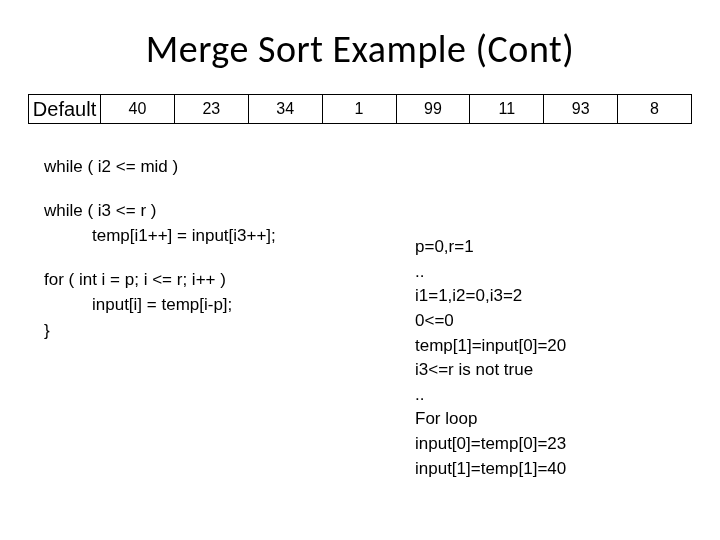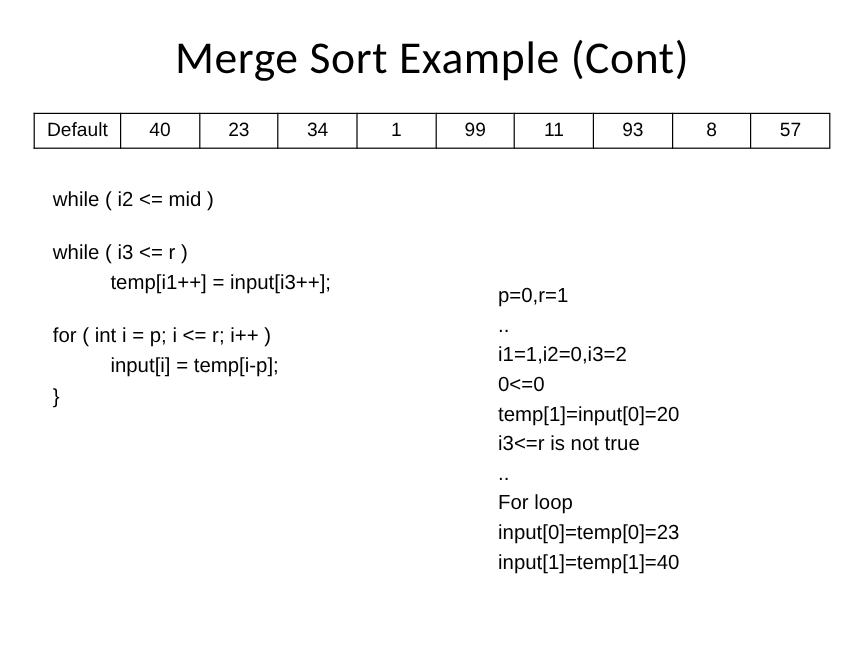--- a/index.html
+++ b/index.html
@@ -1,20 +1,20 @@
 <!DOCTYPE html>
 <html><head>
 <meta charset="utf-8">
 <style>
   * { box-sizing: border-box; margin: 0; padding: 0; }
   html, body { width: 720px; height: 540px; background: #fff; font-family: Calibri, Arial, sans-serif; }
   .slide { width: 720px; height: 540px; position: relative; padding: 20px 24px; }
   .title { font-size: 38px; font-weight: 400; text-align: center; margin-top: 6px; margin-bottom: 22px; letter-spacing: 0.5px; }
   .array-row { display: flex; align-items: stretch; margin-left: 4px; margin-right: 4px; margin-bottom: 30px; }
-  .array-label { width: 72px; font-size: 16px; display: flex; align-items: center; justify-content: center; border: 1.5px solid #000; border-right: none; font-family: Verdana, Arial, sans-serif; }
+  .array-label { width: 72px; font-size: 20px; display: flex; align-items: center; justify-content: center; border: 1.5px solid #000; border-right: none; font-family: Verdana, Arial, sans-serif; }
   .array-cell { flex: 1; font-size: 16px; display: flex; align-items: center; justify-content: center; border: 1.5px solid #000; border-right: none; height: 30px; font-family: Verdana, Arial, sans-serif; }
   .array-cell:last-child { border-right: 1.5px solid #000; }
   .code-block { margin-left: 20px; margin-top: 8px; font-size: 17px; line-height: 1.5; font-family: Verdana, Arial, sans-serif; }
   .code-line { white-space: pre; }
   .indent { margin-left: 48px; }
   .group { margin-bottom: 18px; }
   .trace-block { position: absolute; left: 415px; top: 235px; font-size: 17px; line-height: 1.45; font-family: Verdana, Arial, sans-serif; }
   .trace-line { white-space: nowrap; }
 </style>
 </head>
@@ -27,21 +27,20 @@
   <div class="array-row">
     <div class="array-label">Default</div>
     <div class="array-cell">40</div>
     <div class="array-cell">23</div>
     <div class="array-cell">34</div>
     <div class="array-cell">1</div>
     <div class="array-cell">99</div>
     <div class="array-cell">11</div>
     <div class="array-cell">93</div>
     <div class="array-cell">8</div>
-    <div class="array-cell">57</div>
   </div>
 
   <div class="code-block">
     <div class="group">
       <div class="code-line">while ( i2 &lt;= mid )</div>
     </div>
     <div class="group">
       <div class="code-line">while ( i3 &lt;= r )</div>
       <div class="code-line indent">temp[i1++] = input[i3++];</div>
     </div>

